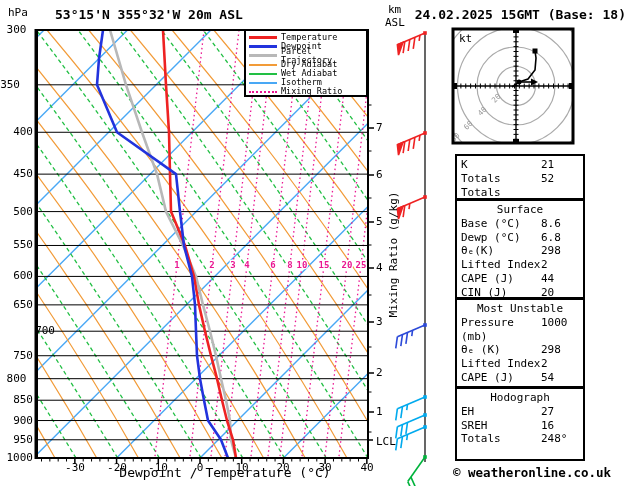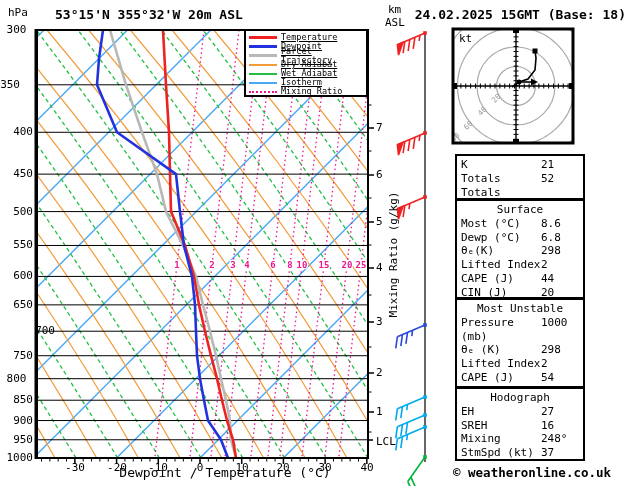--- a/index.html
+++ b/index.html
@@ -3,21 +3,21 @@
 <meta charset="utf-8">
 <style>
   html,body{margin:0;padding:0;background:#fff;}
   .stage{position:relative;width:629px;height:486px;background:#fff;overflow:hidden;
          font-family:"DejaVu Sans Mono","Liberation Mono",monospace;color:#000;}
   .abs{position:absolute;white-space:nowrap;}
   svg{position:absolute;left:0;top:0;}
   .title{font-weight:bold;font-size:13px;}
   .small{font-size:11px;}
   .legend{position:absolute;left:244px;top:29px;width:124px;height:68px;border:2px solid #000;
-          background:#fff;box-sizing:border-box;padding:2px 3px;z-index:3;text-decoration:underline;}
+          background:#fff;box-sizing:border-box;padding:2px 3px;z-index:3;}
   .legend .lrow{display:flex;align-items:center;height:9px;font-size:8.5px;line-height:9px;}
   .legend .sw{width:28px;margin-right:4px;flex:none;}
   .panel{position:absolute;left:455px;width:130px;border:2px solid #000;background:#fff;
          box-sizing:border-box;padding:2px 4px;font-size:11px;line-height:13.8px;z-index:3;}
   .panel .t{text-align:center;}
   .panel .row{display:flex;}
   .panel .lbl{width:80px;flex:none;overflow:visible;}
   .mixlabel{position:absolute;left:313px;top:248px;width:160px;text-align:center;
             transform:rotate(-90deg);font-size:11px;z-index:2;}
 </style>
@@ -361,21 +361,21 @@
           <div>52</div>
         </div>
         <div class="row">
           <div class="lbl">PW (cm)</div>
           <div>1.3</div>
         </div>
       </div>
       <div class="panel" style="top: 199px; height: 100px;">
         <div class="t">Surface</div>
         <div class="row">
-          <div class="lbl">Most (°C)</div>
+          <div class="lbl">Base (°C)</div>
           <div>8.6</div>
         </div>
         <div class="row">
           <div class="lbl">Dewp (°C)</div>
           <div>6.8</div>
         </div>
         <div class="row">
           <div class="lbl">θₑ(K)</div>
           <div>298</div>
         </div>
@@ -419,26 +419,22 @@
         <div class="t">Hodograph</div>
         <div class="row">
           <div class="lbl">EH</div>
           <div>27</div>
         </div>
         <div class="row">
           <div class="lbl">SREH</div>
           <div>16</div>
         </div>
         <div class="row">
-          <div class="lbl">Mixing</div>
+          <div class="lbl">Totals</div>
           <div>248°</div>
-        </div>
-        <div class="row">
-          <div class="lbl">StmSpd (kt)</div>
-          <div>37</div>
         </div>
       </div>
     </div>
 
   <div class="abs" style="left:115px;top:465px;width:220px;text-align:center;font-size:13px;z-index:2">Dewpoint / Temperature (°C)</div>
   <div class="abs" style="left:453px;top:465px;font-weight:bold;font-size:12.5px;z-index:3">© weatheronline.co.uk</div>
 
   <div id="ylabels">
       <div class="abs small" style="left:0;top:23px;width:33px;text-align:center;z-index:2">300</div>
       <div class="abs small" style="left:0;top:78px;width:20px;text-align:right;z-index:2">350</div>

